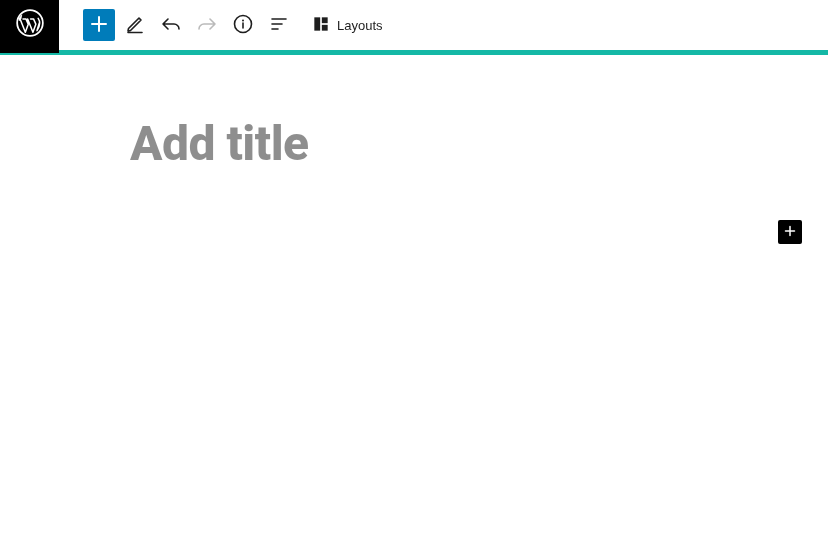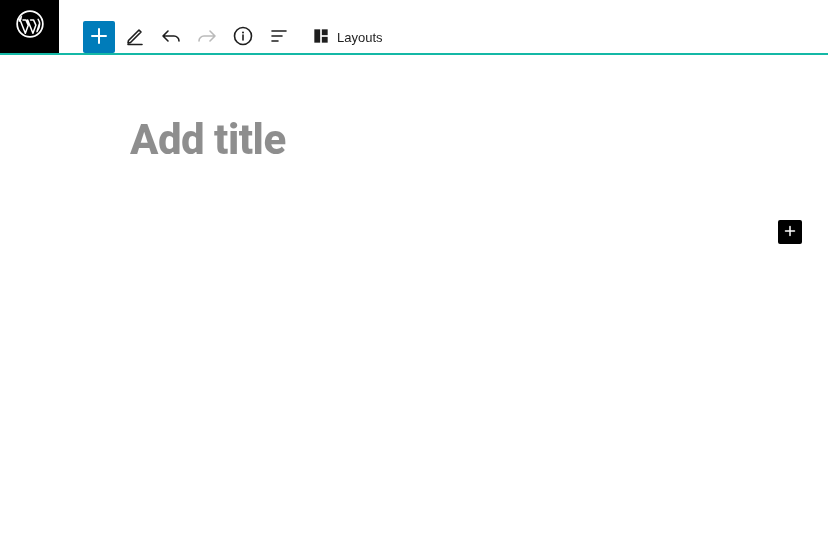--- a/index.html
+++ b/index.html
@@ -9,23 +9,23 @@
     }
     body {
       font-family: -apple-system, BlinkMacSystemFont, "Segoe UI", Roboto, sans-serif;
       background: #fff;
       width: 828px;
       height: 548px;
       overflow: hidden;
     }
     .toolbar {
       display: flex;
-      align-items: flex-end;
+      align-items: center;
       height: 55px;
-      border-bottom: 2px solid #14b8a6;
+      border-bottom: 5px solid #14b8a6;
       background: #fff;
     }
     .logo-box {
       width: 59px;
       height: 55px;
       background: #000;
       display: flex;
       align-items: center;
       justify-content: center;
       flex-shrink: 0;
@@ -80,21 +80,21 @@
       height: 20px;
     }
     .editor {
       position: relative;
       padding: 60px 130px 0 130px;
     }
     .title-input {
       width: 100%;
       border: none;
       outline: none;
-      font-size: 42px;
+      font-size: 48px;
       font-weight: 800;
       color: #1e1e1e;
       background: transparent;
       font-family: -apple-system, BlinkMacSystemFont, "Segoe UI", Roboto, sans-serif;
       letter-spacing: -0.5px;
     }
     .title-input::placeholder {
       color: rgba(30, 30, 30, 0.5);
     }
     .add-block-floating {

